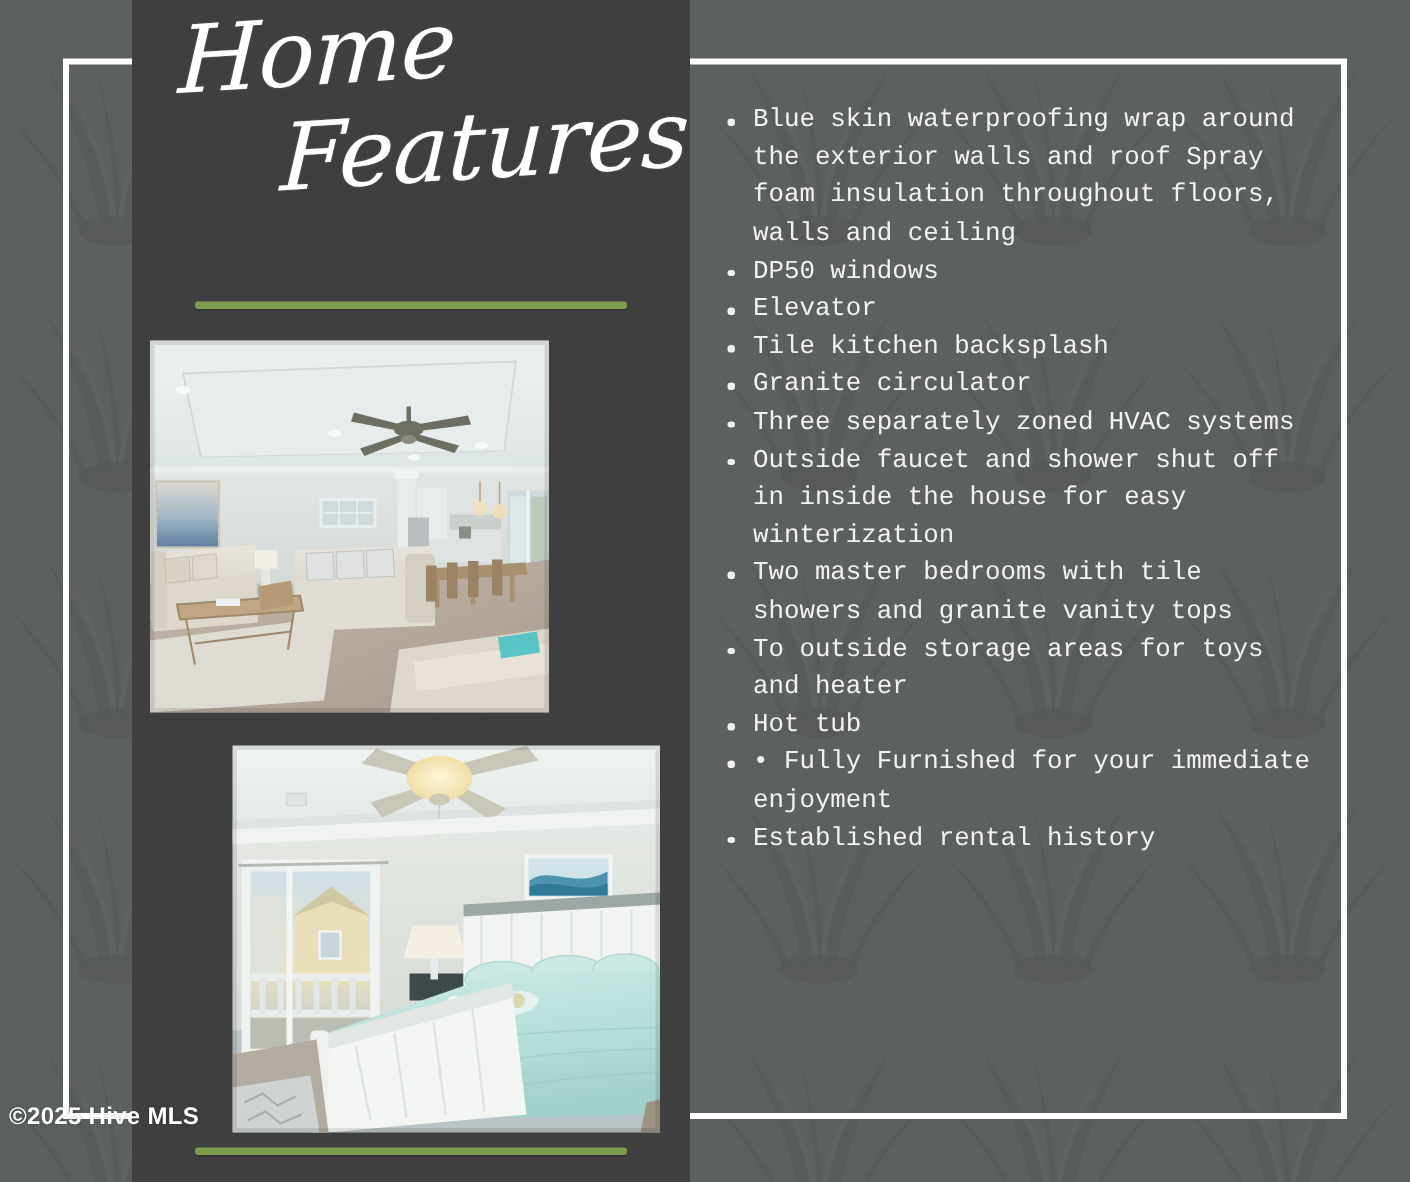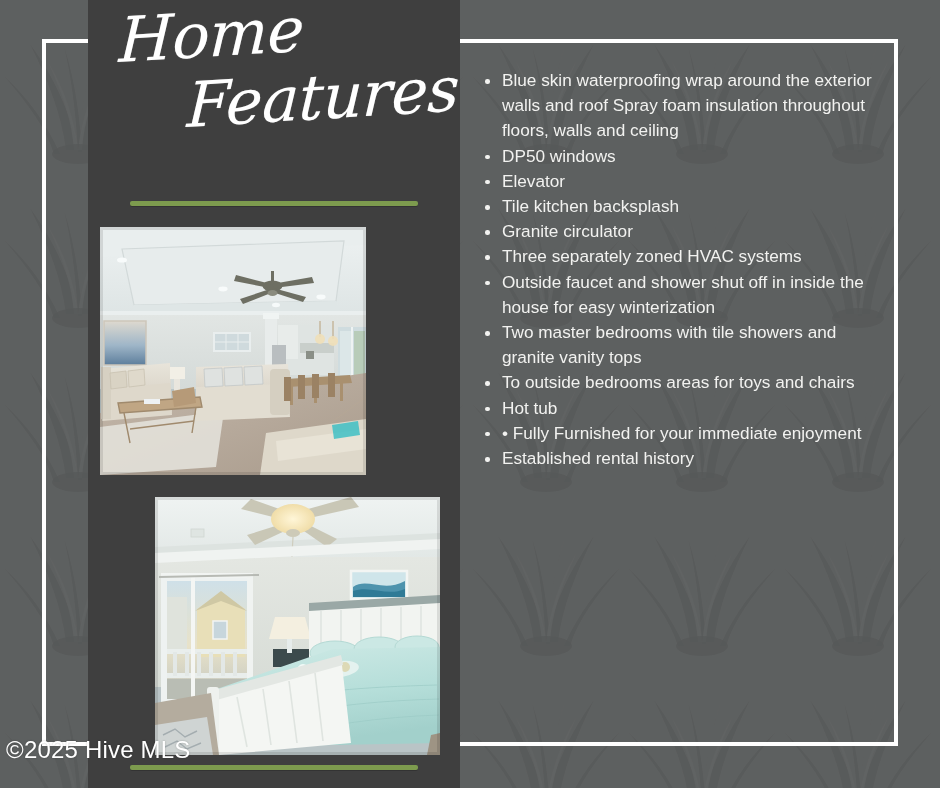--- a/index.html
+++ b/index.html
@@ -147,21 +147,21 @@
   .features {
     position: absolute;
     left: 480px;
     top: 68px;
     width: 400px;
     list-style: none;
   }
   .features li {
     position: relative;
     color: #f2f2f0;
-    font-family: Liberation Sans, sans-serif;
+    font-family: Liberation Mono, monospace;
     font-size: 17.2px;
     line-height: 25.2px;
     padding-left: 22px;
     margin-bottom: 0px;
     text-rendering: optimizeLegibility;
   }
   .features li::before {
     content: "";
     position: absolute;
     left: 5px;
@@ -172,22 +172,22 @@
     background: #f2f2f0;
   }
 
   
   .watermark {
     position: absolute;
     left: 6px;
     top: 736px;
     color: #ffffff;
     font-family: "Liberation Sans", sans-serif;
-    font-size: 24px;
-    font-weight: 400;
+    font-size: 16px;
+    font-weight: 700;
     letter-spacing: 0.2px;
     text-shadow: 0 0 2px rgba(0,0,0,0.25);
     z-index: 40;
     white-space: nowrap;
   }
 </style>
 </head>
 <body>
 
 <div id="flyer">
@@ -507,21 +507,21 @@
 
   <ul class="features" id="features-list">
       <li>Blue skin waterproofing wrap around the exterior walls and roof Spray foam insulation throughout floors, walls and ceiling</li>
       <li>DP50 windows</li>
       <li>Elevator</li>
       <li>Tile kitchen backsplash</li>
       <li>Granite circulator</li>
       <li>Three separately zoned HVAC systems</li>
       <li>Outside faucet and shower shut off in inside the house for easy winterization</li>
       <li>Two master bedrooms with tile showers and granite vanity tops</li>
-      <li>To outside bedrooms areas for toys and chairs</li>
+      <li>To outside storage areas for toys and heater</li>
       <li>Hot tub</li>
       <li>• Fully Furnished for your immediate enjoyment</li>
       <li>Established rental history</li>
     </ul>
 
   <div class="watermark">©2025 Hive MLS</div>
 
 </div>
 
 </body></html>

